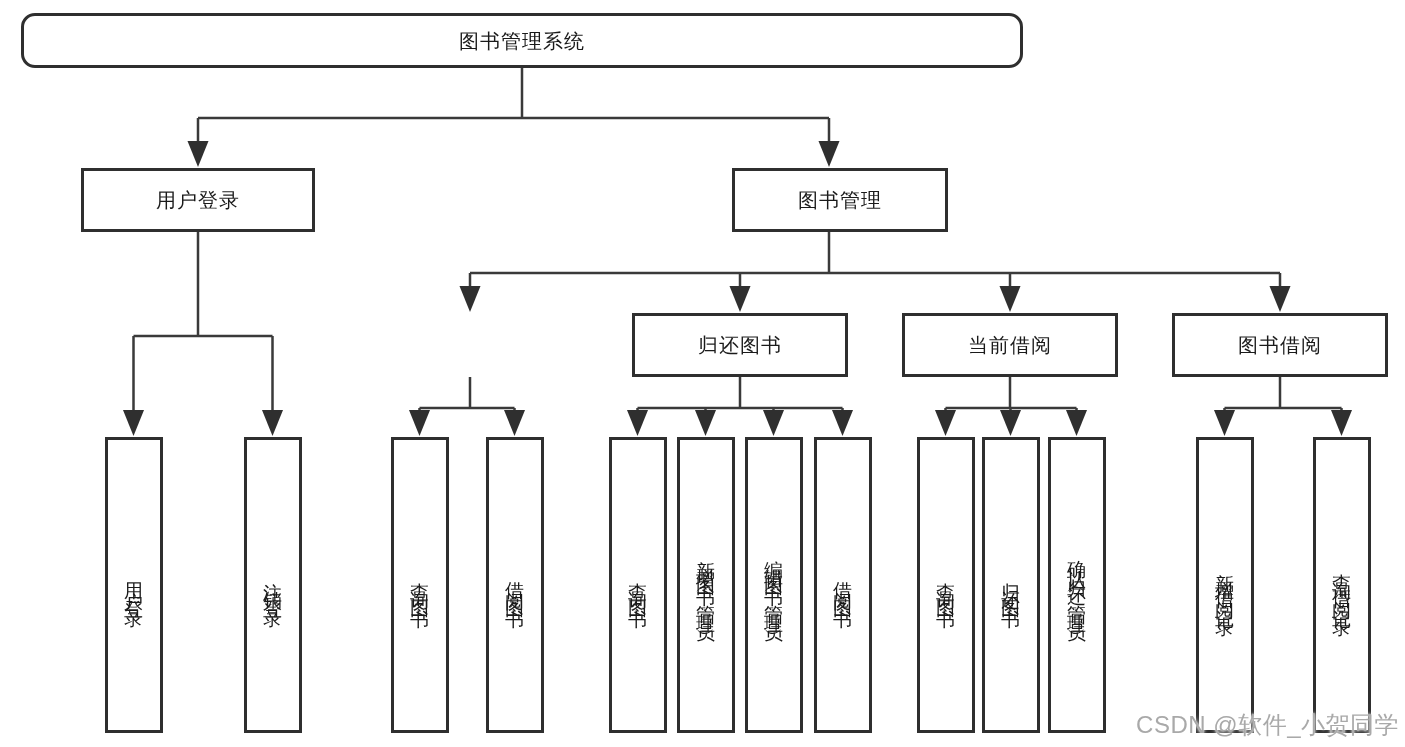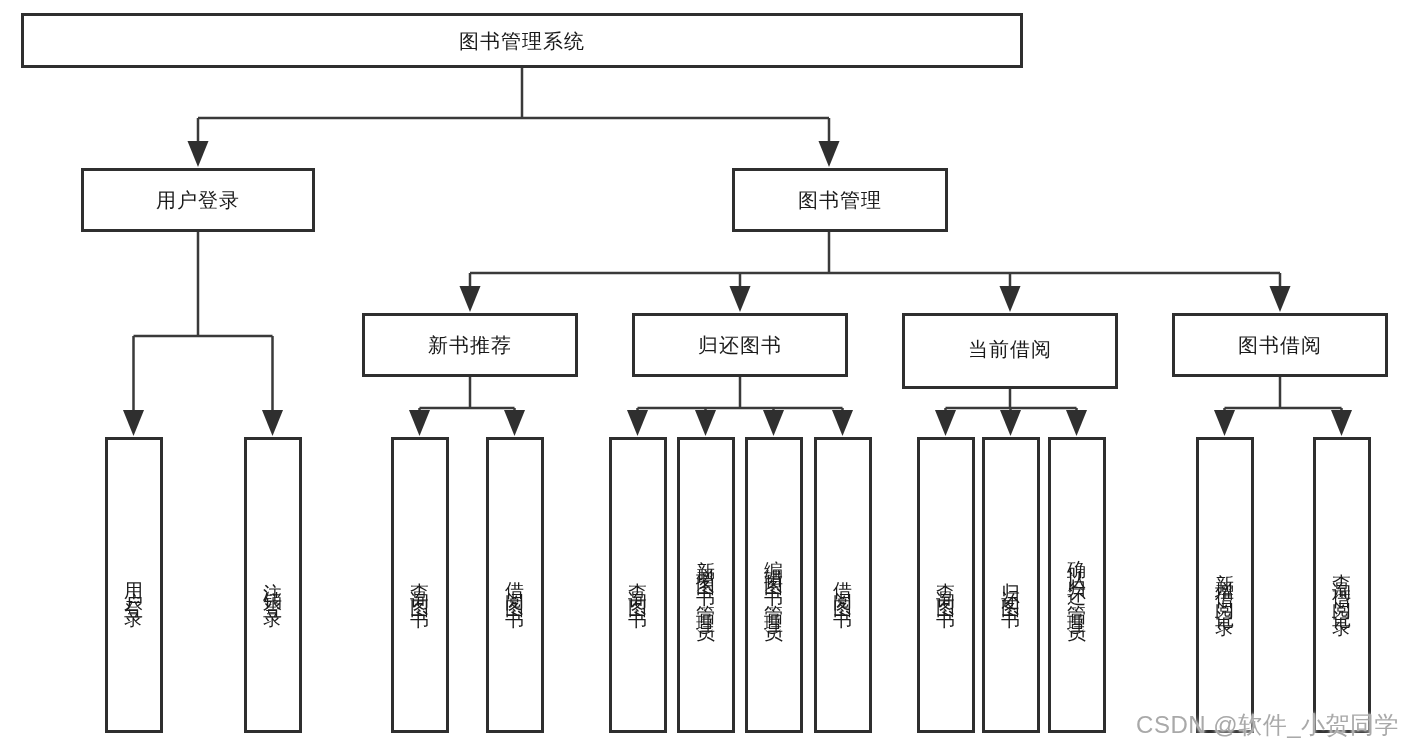--- a/index.html
+++ b/index.html
@@ -40,26 +40,26 @@
     top: 437px;
     width: 58px;
     height: 296px;
     writing-mode: vertical-rl;
     text-orientation: mixed;
     font-size: 19px;
     letter-spacing: 9px;
     padding: 4px 0;
   }
   
-  .n-root   { left: 21px;   top: 13px;  width: 1002px; height: 55px; }
+  .n-root   { left: 21px;   top: 13px;  width: 1002px; height: 55px; border-radius: 14px; }
   .n-login  { left: 81px;   top: 168px; width: 234px;  height: 64px; }
   .n-mgmt   { left: 732px;  top: 168px; width: 216px;  height: 64px; }
   .n-rec    { left: 362px;  top: 313px; width: 216px;  height: 64px; }
   .n-borrow { left: 632px;  top: 313px; width: 216px;  height: 64px; }
-  .n-cur    { left: 902px;  top: 313px; width: 216px;  height: 76px; font-family: Liberation Mono, monospace; }
+  .n-cur    { left: 902px;  top: 313px; width: 216px;  height: 64px; }
   .n-hist   { left: 1172px; top: 313px; width: 216px;  height: 64px; }
   
   .l-1  { left: 105px;  }
   .l-2  { left: 244px;  }
   .l-3  { left: 391px;  }
   .l-4  { left: 486px;  }
   .l-5  { left: 609px;  }
   .l-6  { left: 677px;  }
   .l-7  { left: 745px;  }
   .l-8  { left: 814px;  }
@@ -125,21 +125,20 @@
       <polygon points="1214,410 1235,410 1224.5,436"></polygon>
       <polygon points="1331,410 1352,410 1341.5,436"></polygon>
     </g>
   </svg>
 
   <div class="node n-root">图书管理系统</div>
 
   <div class="node n-login">用户登录</div>
   <div class="node n-mgmt">图书管理</div>
 
-  <div class="node n-rec">新书推荐</div>
   <div class="node n-borrow">归还图书</div>
   <div class="node n-cur">当前借阅</div>
   <div class="node n-hist">图书借阅</div>
 
   <div class="node leaf l-1">用户登录</div>
   <div class="node leaf l-2">注销登录</div>
 
   <div class="node leaf l-3">查询图书</div>
   <div class="node leaf l-4">借阅图书</div>
 

